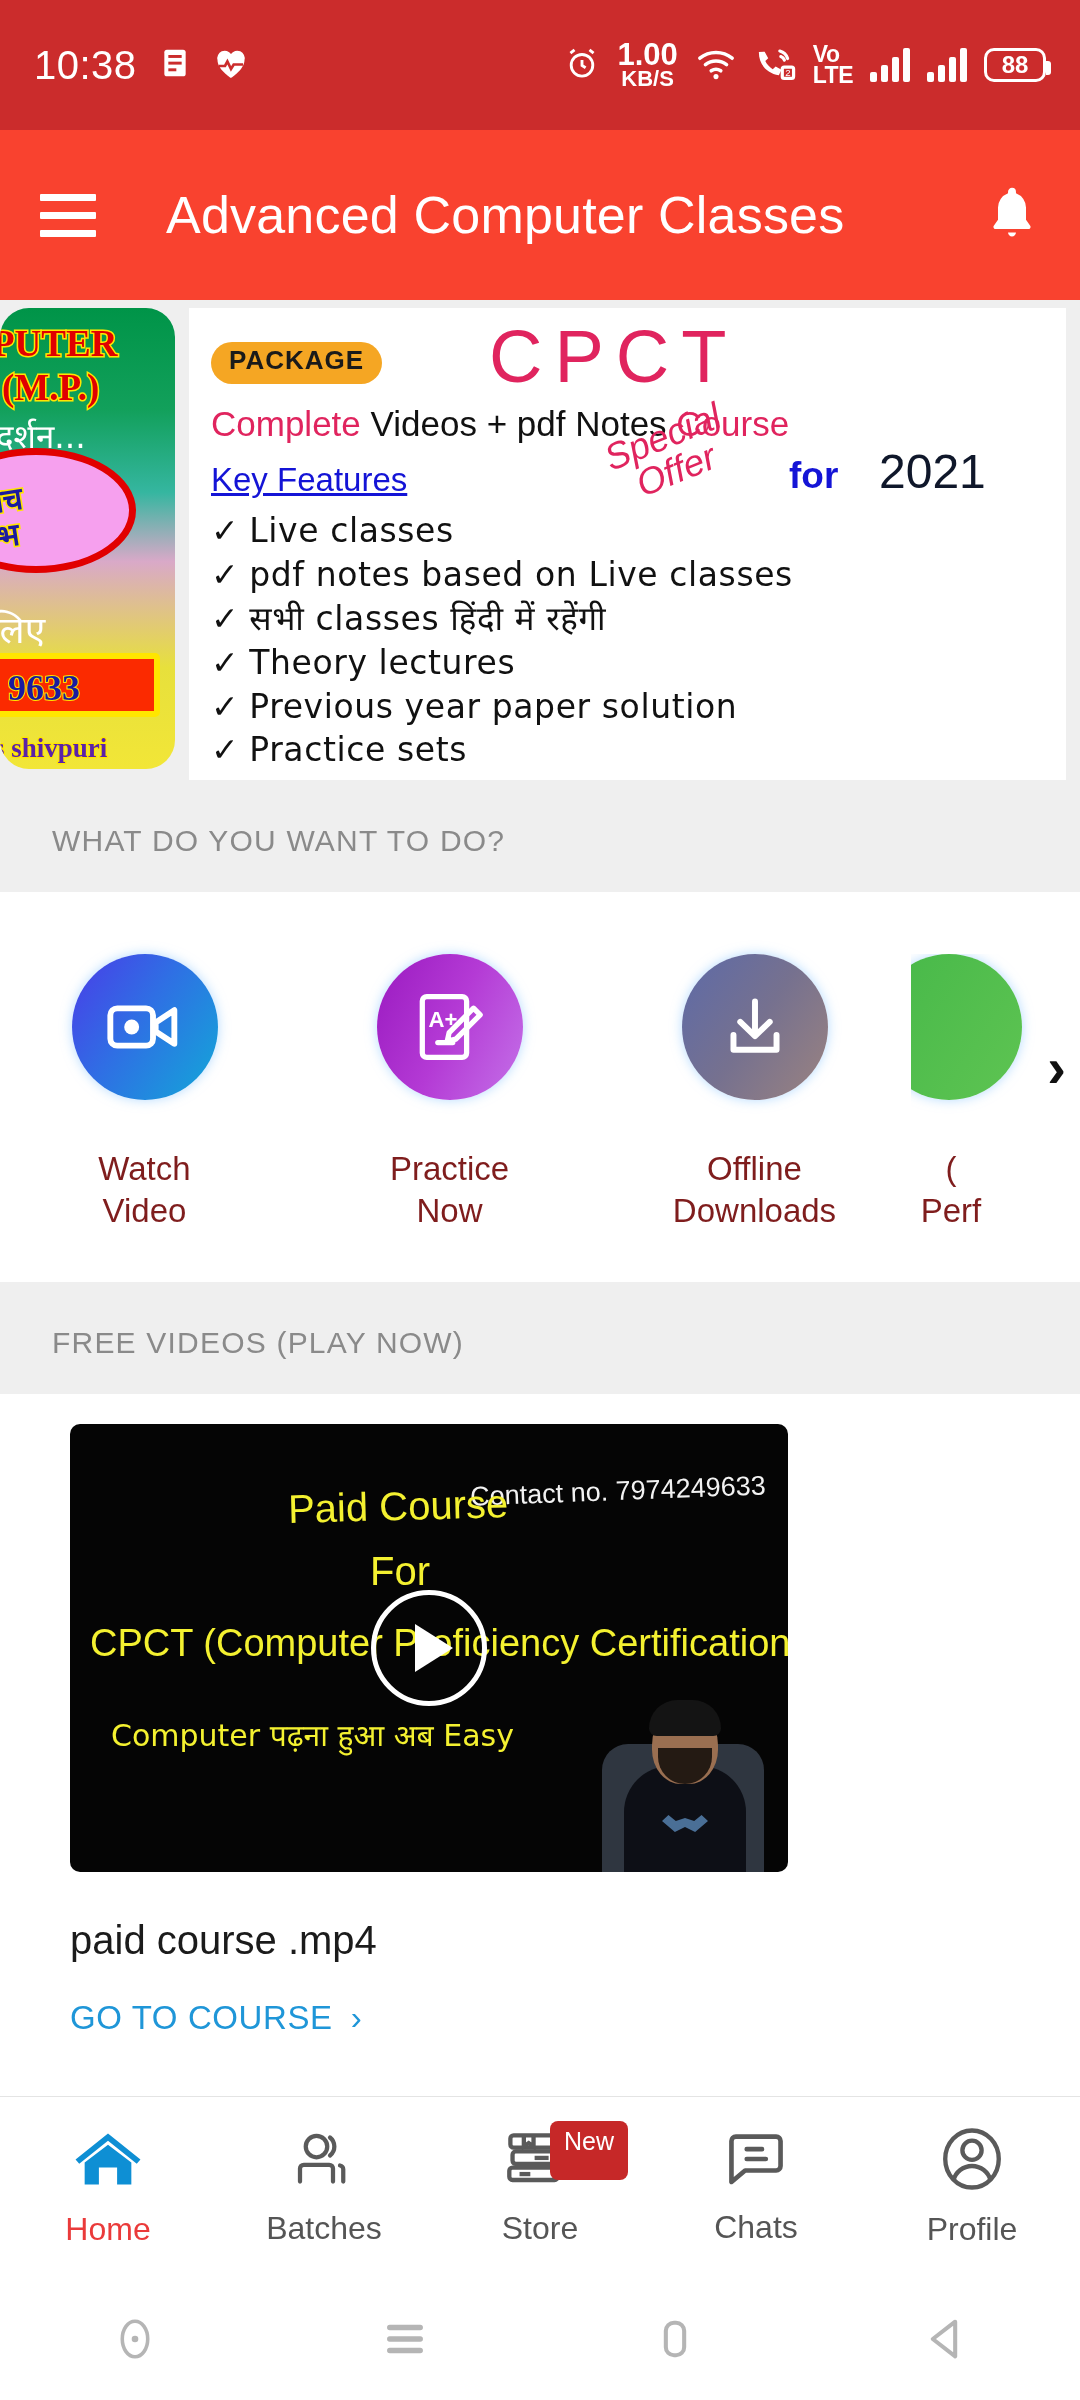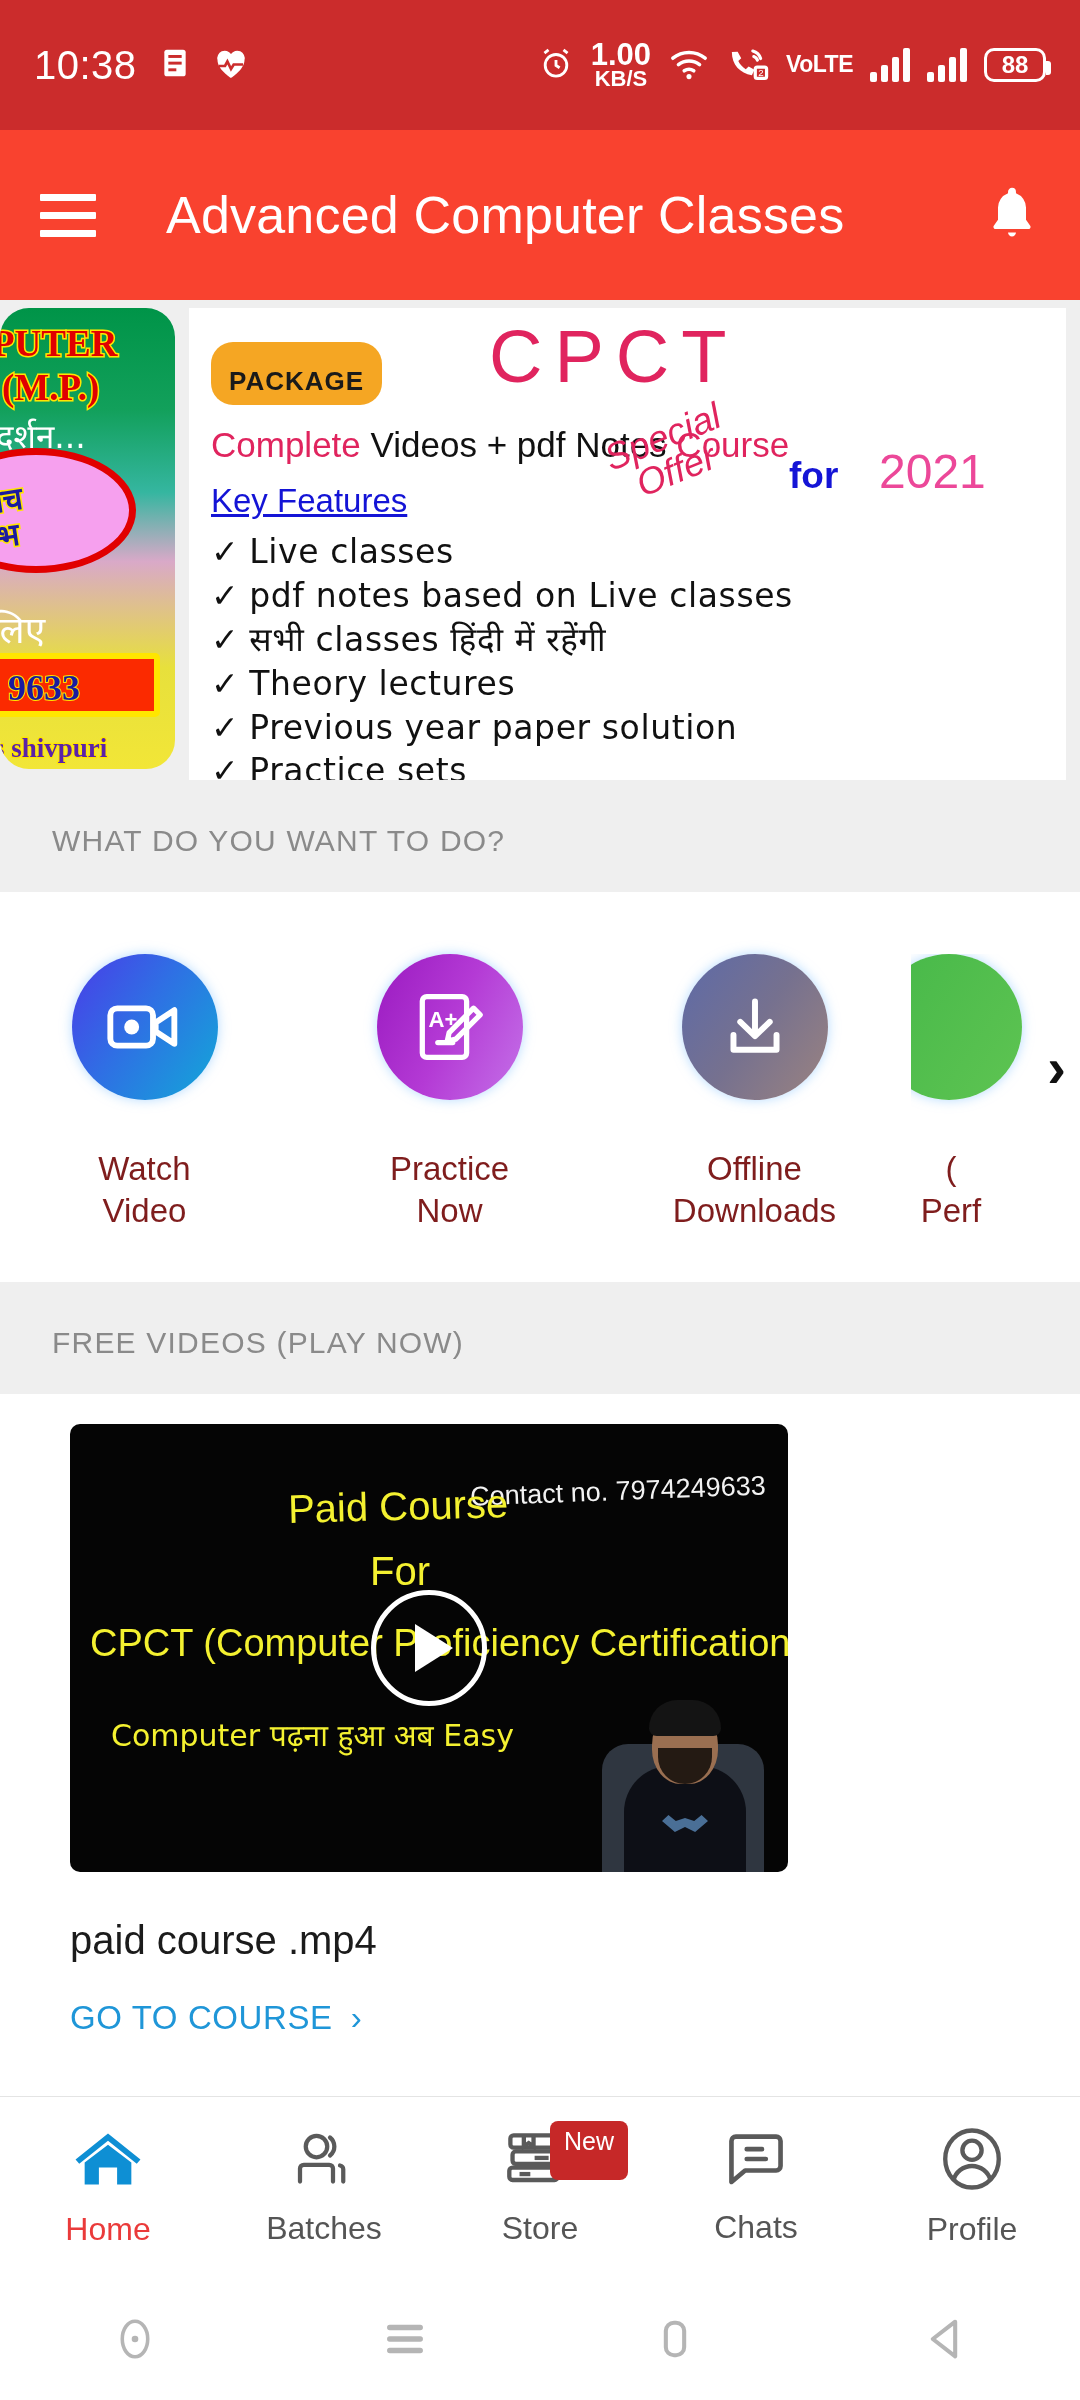--- a/index.html
+++ b/index.html
@@ -16,21 +16,21 @@
     height:130px; background:#cb2c2c; color:#fff;
     display:flex; align-items:center; padding:0 34px;
     flex:0 0 auto;
   }
   .sb-left { display:flex; align-items:center; gap:22px; }
   .sb-time { font-size:40px; font-weight:400; letter-spacing:.5px; }
   .sb-right { margin-left:auto; display:flex; align-items:center; gap:17px; }
   .sb-speed { display:flex; flex-direction:column; align-items:center; line-height:.95; }
   .sb-speed .v { font-size:31px; font-weight:700; }
   .sb-speed .u { font-size:22px; font-weight:700; }
-  .volte { display:flex; flex-direction:row; align-items:flex-start; line-height:.92;
+  .volte { display:flex; flex-direction:column; align-items:flex-start; line-height:.92;
            font-size:23px; font-weight:700; letter-spacing:-.5px; }
   .batt {
     border:3px solid #fff; border-radius:10px; width:62px; height:34px;
     display:flex; align-items:center; justify-content:center;
     font-size:24px; font-weight:700; position:relative;
   }
   .batt:after{ content:""; position:absolute; right:-8px; top:10px; width:5px; height:14px;
                background:#fff; border-radius:0 3px 3px 0; }
   .bars { display:flex; align-items:flex-end; gap:4px; height:34px; }
   .bars i { display:block; width:7px; background:#fff; border-radius:2px; }
@@ -76,31 +76,31 @@
                    -webkit-text-stroke:2px #ffe600; paint-order:stroke fill; white-space:nowrap; }
   .ad-left .l5 { position:absolute; top:425px; left:-18px; font-size:27px; font-weight:700; color:#5b22a8;
                  -webkit-text-stroke:2.5px #ffe600; paint-order:stroke fill; white-space:nowrap; }
 
   .cpct {
     flex:1 1 auto; background:#fff; margin-left:14px; margin-right:14px;
     position:relative; overflow:hidden; padding:18px 26px 0 22px;
   }
   .pkg {
     display:inline-block; background:#f5a623; color:#1a1a1a; font-size:26px; font-weight:700;
-    padding:24px 18px 8px; border-radius:22px; letter-spacing:1px; vertical-align:top; margin-top:16px;
+    padding:3px 18px 8px; border-radius:22px; letter-spacing:1px; vertical-align:top; margin-top:16px;
   }
   .cpct-title { position:absolute; top:6px; left:300px; font-size:74px; font-weight:400;
                 color:#e0245e; letter-spacing:12px; }
   .cpct-sub { margin-top:20px; font-size:35px; color:#111; white-space:nowrap; }
   .cpct-sub .pk { color:#e0245e; }
   .keyf { margin-top:17px; font-size:33px; color:#1414d6; text-decoration:underline; display:inline-block; }
   .offer { position:absolute; top:110px; left:420px; transform:rotate(-22deg);
            color:#e0245e; font-size:37px; line-height:.98; text-align:center; font-style:italic; }
   .forx { position:absolute; top:147px; left:600px; font-size:37px; font-weight:700; color:#1414d6; }
-  .year { position:absolute; top:136px; left:690px; font-size:48px; color:#ec4899; }
+  .year { position:absolute; top:136px; left:690px; font-size:48px; color:#0f172a; }
   .feat { margin-top:10px; }
   .feat li { list-style:none; font-size:33px; color:#111; line-height:1.33; white-space:nowrap;
              font-family:"DejaVu Sans", sans-serif; letter-spacing:.6px; }
   .feat li b { font-weight:400; margin-right:10px; }
 
   
   .sect { font-size:30px; color:#8a8a8a; letter-spacing:1.2px; padding:44px 0 34px 52px; background:#efefef; flex:0 0 auto;}
 
   
   .actions { background:#fff; height:390px; display:flex; align-items:flex-start;

